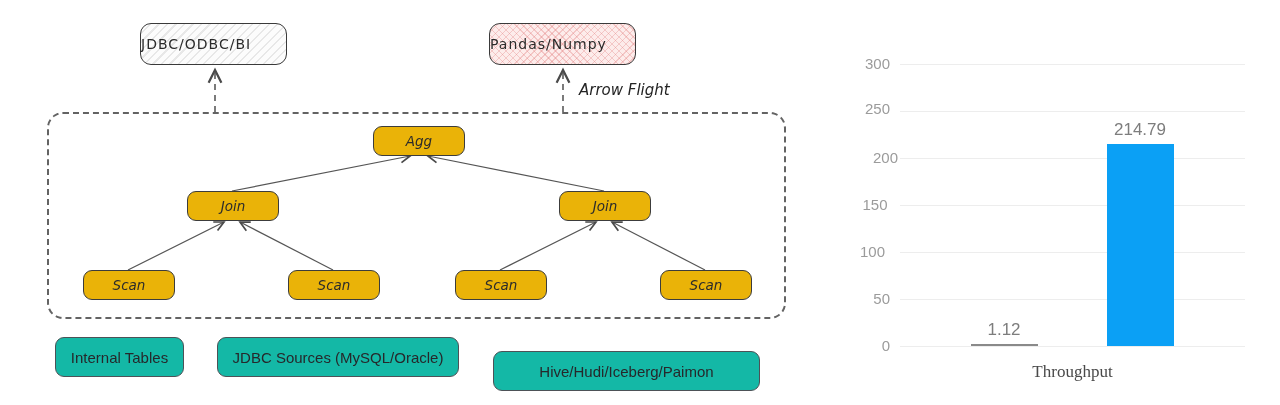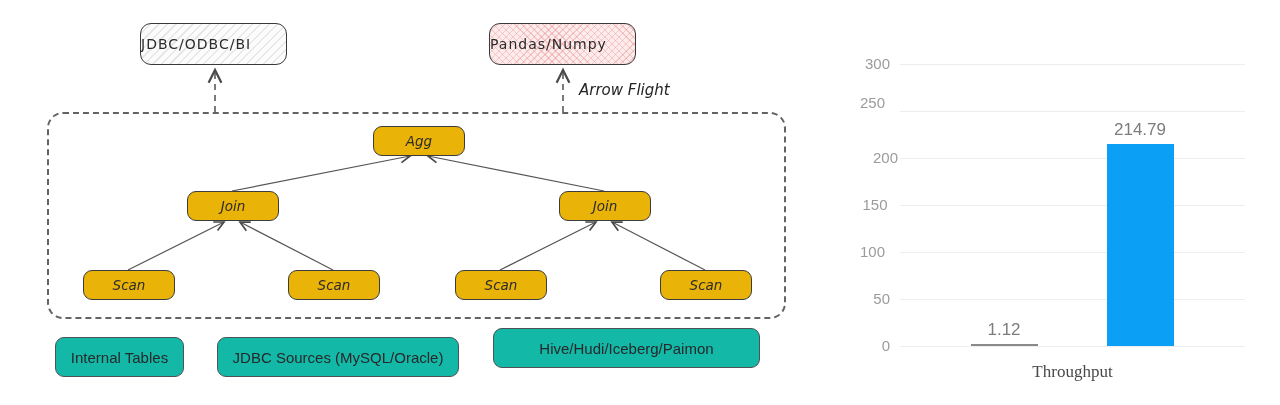--- a/index.html
+++ b/index.html
@@ -83,38 +83,38 @@
   <div class="node hand" style="left:660px;top:270px;">
     <span>Scan</span>
   </div>
 
   <div class="src" style="left:55px;top:337px;width:127px;">
     <span>Internal Tables</span>
   </div>
   <div class="src" style="left:217px;top:337px;width:240px;align-items:center;">
     <span>JDBC Sources (MySQL/Oracle)</span>
   </div>
-  <div class="src" style="left:493px;top:328px;width:265px;text-align:center;">
+  <div class="src" style="left:493px;top:351px;width:265px;text-align:center;">
     <span>Hive/Hudi/Iceberg/Paimon</span>
   </div>
 
   <div class="chart">
     <div class="xlabel">Throughput</div>
   <div style="position: absolute; left: 40px; top: 306px; width: 345px; height: 1px; background: rgb(237, 237, 237);"></div>
       <div style="position: absolute; left: 0px; top: 297px; width: 30px; text-align: right; font-size: 15px; color: rgb(155, 155, 155);">0</div>
       <div style="position: absolute; left: 40px; top: 259px; width: 345px; height: 1px; background: rgb(237, 237, 237);"></div>
       <div style="position: absolute; left: 0px; top: 250px; width: 30px; text-align: right; font-size: 15px; color: rgb(155, 155, 155);">50</div>
       <div style="position: absolute; left: 40px; top: 212px; width: 345px; height: 1px; background: rgb(237, 237, 237);"></div>
       <div style="position: absolute; left: 0px; top: 203px; width: 30px; text-align: left; font-size: 15px; color: rgb(155, 155, 155);">100</div>
       <div style="position: absolute; left: 40px; top: 165px; width: 345px; height: 1px; background: rgb(237, 237, 237);"></div>
       <div style="position: absolute; left: 0px; top: 156px; width: 30px; text-align: center; font-size: 15px; color: rgb(155, 155, 155);">150</div>
       <div style="position: absolute; left: 40px; top: 118px; width: 345px; height: 1px; background: rgb(237, 237, 237);"></div>
       <div style="position: absolute; left: 0px; top: 109px; width: 30px; text-align: right; font-size: 15px; color: rgb(155, 155, 155); margin-left: 8px;">200</div>
       <div style="position: absolute; left: 40px; top: 71px; width: 345px; height: 1px; background: rgb(237, 237, 237);"></div>
-      <div style="position: absolute; left: 0px; top: 54px; width: 30px; text-align: left; font-size: 15px; color: rgb(155, 155, 155);">250</div>
+      <div style="position: absolute; left: 0px; top: 60px; width: 30px; text-align: right; font-size: 15px; color: rgb(155, 155, 155);">250</div>
       <div style="position: absolute; left: 40px; top: 24px; width: 345px; height: 1px; background: rgb(237, 237, 237);"></div>
       <div style="position: absolute; left: 0px; top: 15px; width: 30px; text-align: right; font-size: 15px; color: rgb(155, 155, 155);">300</div>
       <div style="position: absolute; left: 110.5px; top: 304px; width: 67px; height: 2px; background: rgb(138, 138, 138);"></div>
       <div style="position: absolute; left: 94px; top: 280px; width: 100px; text-align: center; font-size: 17px; color: rgb(125, 125, 125);">1.12</div>
       <div style="position: absolute; left: 246.5px; top: 104px; width: 67px; height: 202px; background: rgb(11, 160, 245);"></div>
       <div style="position: absolute; left: 230px; top: 80px; width: 100px; text-align: center; font-size: 17px; color: rgb(125, 125, 125);">214.79</div>
     </div>
 
 </div>
 

